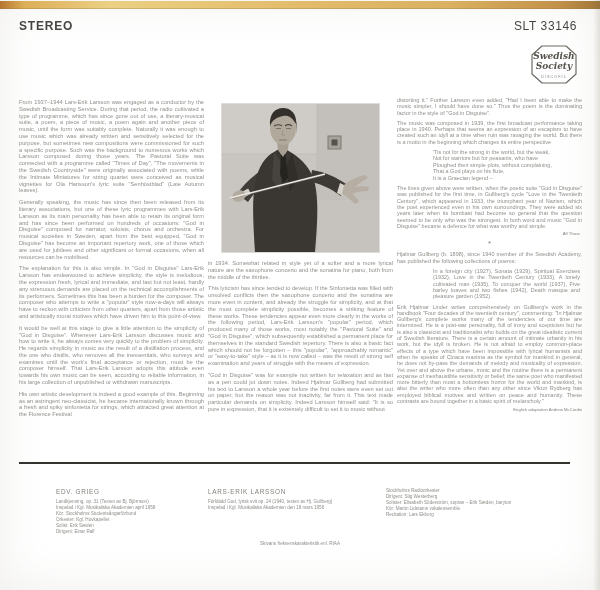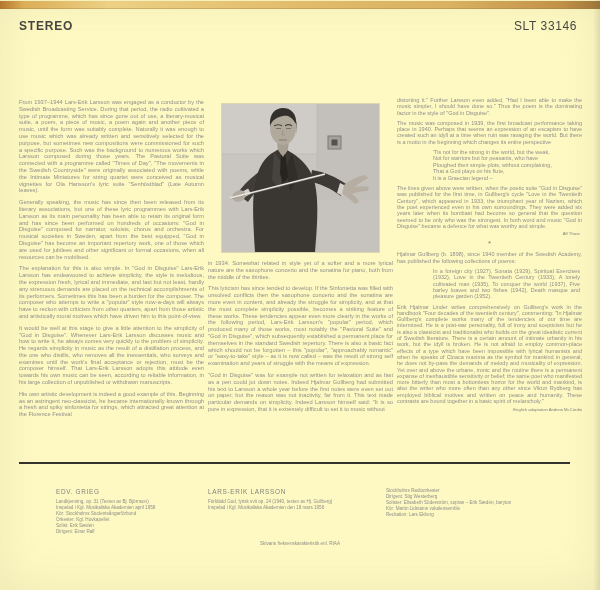--- a/index.html
+++ b/index.html
@@ -1,18 +1,18 @@
 <!DOCTYPE html>
 <html><head>
 <meta charset="utf-8">
 <style>
   html,body{margin:0;padding:0;background:#e8e6e0;}
   .page{
     position:relative;width:600px;height:590px;overflow:hidden;
-    background:#fef9c3;
+    background:#ffffff;
     font-family:"Liberation Sans", sans-serif;
     box-shadow:inset 0 0 45px rgba(95,85,60,0.10);
   }
   .top-strip{
     position:absolute;left:0;top:1px;width:600px;height:7px;
     background:linear-gradient(90deg,#b5762e 0%,#dcae58 4%,#ecd084 18%,#e2bc6b 50%,#d9b160 75%,#c3924a 93%,#9f7638 100%);
     border-bottom:1px solid rgba(150,120,70,0.35);
   }
   .edge-right{position:absolute;right:0;top:0;width:7px;height:100%;
     background:linear-gradient(90deg,rgba(0,0,0,0),rgba(110,100,80,0.16));}
@@ -57,20 +57,28 @@
 </style>
 </head>
 <body>
 
 <div class="page">
   <div class="top-strip"></div>
 
   <div class="stereo">STEREO</div>
   <div class="catalog">SLT 33146</div>
 
+  <div class="badge">
+    <svg width="48" height="41" viewBox="0 0 48 41">
+      <polygon points="12,2 36,2 46,11 46,30 36,39 12,39 2,30 2,11" fill="none" stroke="#6e6a64" stroke-width="1.2" stroke-linejoin="round"></polygon>
+      <text x="24" y="15" font-size="9" text-anchor="middle">Swedish</text>
+      <text x="24" y="25" font-size="9" text-anchor="middle">Society</text>
+      <text x="24" y="34" font-size="3.8" text-anchor="middle" class="small">DISCOFIL</text>
+    </svg>
+  </div>
 
   <div class="col col-left">
     <p>From 1937–1944 Lars-Erik Larsson was engaged as a conductor by the Swedish Broadcasting Service. During that period, the radio cultivated a type of programme, which has since gone out of use, a literary-musical suite, a poem, a piece of music, a poem again and another piece of music, until the form was suitably complete. Naturally it was enough to use music which was already written and sensitively selected for the purpose, but sometimes new compositions were commissioned for such a specific purpose. Such was the background to numerous works which Larsson composed during those years. The Pastoral Suite was connected with a programme called "Times of Day", "The movements in the Swedish Countryside" were originally associated with poems, while the Intimate Miniatures for string quartet were conceived as musical vignettes for Ola Hansson's lyric suite "Senhöstblad" (Late Autumn leaves).</p>
     <p>Generally speaking, the music has since then been released from its literary associations, but one of these lyric programmes with Lars-Erik Larsson as its main personality has been able to retain its original form and has since been performed on hundreds of occasions: "God in Disguise" composed for narrator, soloists, chorus and orchestra. For musical societies in Sweden, apart from the best equipped, "God in Disguise" has become an important repertory work, one of those which are used for jubilees and other significant or formal occasions, when all resources can be mobilised.</p>
     <p>The explanation for this is also simple. In "God in Disguise" Lars-Erik Larsson has endeavoured to achieve simplicity, the style is melodious, the expression fresh, lyrical and immediate, and last but not least, hardly any strenuous demands are placed on the technical accomplishments of its performers. Sometimes this has been a burden for the composer. The composer who attemps to write a "popular" style now-a-days will always have to reckon with criticism from other quarters, apart from those artistic and artistically moral motives which have driven him to this point-of-view.</p>
     <p>It would be well at this stage to give a little attention to the simplicity of "God in Disguise". Whenever Lars-Erik Larsson discusses music and how to write it, he always comes very quickly to the problem of simplicity. He regards simplicity in music as the result of a distillation process, and the one who distills, who removes all the inessentials, who surveys and examines until the work's final acceptance or rejection, must be the composer himself. That Lars-Erik Larsson adopts this attitude even towards his own music can be seen, according to reliable information, in his large collection of unpublished or withdrawn manuscripts.</p>
     <p>His own artistic development is indeed a good example of this. Beginning as an astringent neo-classicist, he became internationally known through a fresh and spiky sinfonietta for strings, which attracted great attention at the Florence Festival</p>
   </div>
 
   <div class="col col-mid">

